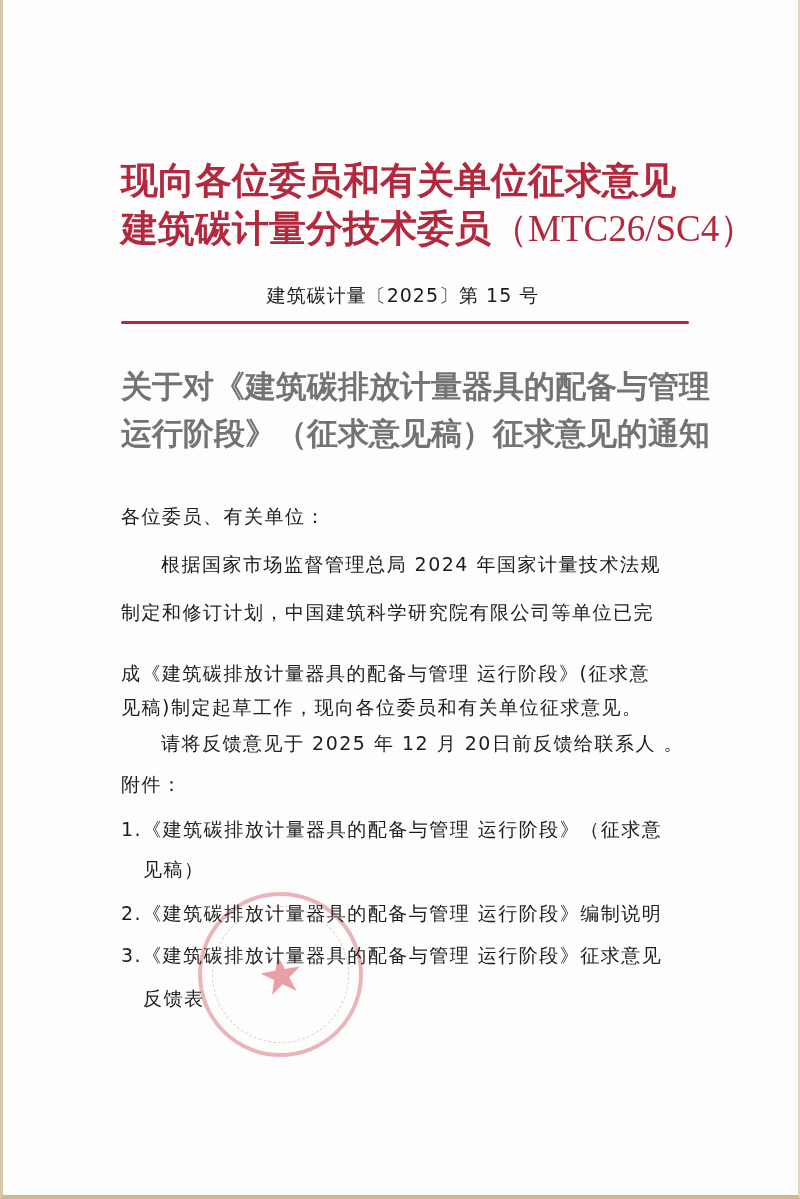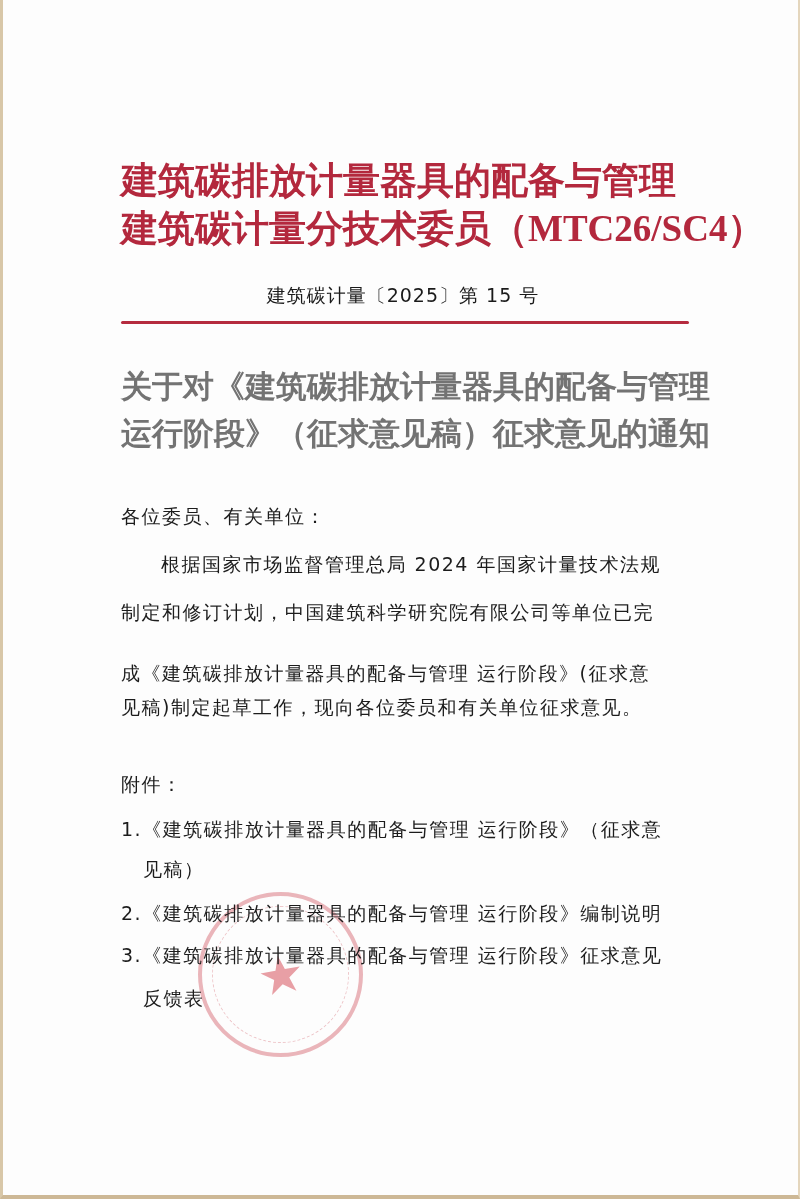--- a/index.html
+++ b/index.html
@@ -31,21 +31,21 @@
       color: #b3283d;
       font-size: 37px;
       letter-spacing: 0px;
       line-height: 44px;
       white-space: nowrap;
     }
     .header-title.l1 { top: 158px; }
     .header-title.l2 { top: 206px; }
     .header-title .latin {
       font-family: "Liberation Serif", "DejaVu Serif", serif;
-      font-weight: bold;
+      font-weight: normal;
     }
     .doc-number {
       position: absolute;
       top: 283px;
       left: 0;
       width: 800px;
       text-align: center;
       font-size: 19px;
       letter-spacing: 1px;
       color: #1a1a1a;
@@ -107,38 +107,39 @@
       font-size: 52px;
       color: rgba(215, 85, 95, 0.7);
       line-height: 1;
     }
   </style>
 </head>
 <body>
 
 <div class="page">
 
-  <div class="header-title l1">建筑碳排放计量器具的配备与管理</div>
+  <div class="header-title l1">现向各位委员和有关单位征求意见</div>
   <div class="header-title l2">
     <span>建筑碳计量分技术委员</span><span class="latin">（MTC26/SC4）</span>
   </div>
 
   <div class="doc-number">建筑碳计量〔2025〕第 15 号</div>
   <div class="red-rule"></div>
 
   <div class="notice-title l1">关于对《建筑碳排放计量器具的配备与管理</div>
   <div class="notice-title l2">运行阶段》（征求意见稿）征求意见的通知</div>
 
   <div class="body-line" style="top:503px;">各位委员、有关单位：</div>
 
   <div class="body-line indent" style="top:551px;">根据国家市场监督管理总局 2024 年国家计量技术法规</div>
   <div class="body-line" style="top:599px;">制定和修订计划，中国建筑科学研究院有限公司等单位已完</div>
   <div class="body-line" style="top:643px;margin-top:17px;">成《建筑碳排放计量器具的配备与管理 运行阶段》(征求意</div>
   <div class="body-line" style="top:694px;">见稿)制定起草工作，现向各位委员和有关单位征求意见。</div>
 
+  <div class="body-line indent" style="top:730px;">请将反馈意见于 2025 年 12 月 20日前反馈给联系人 。</div>
 
   <div class="body-line" style="top:771px;">附件：</div>
 
   <div class="stamp">
     <div class="inner-ring"></div>
     <span class="star">★</span>
   </div>
 
   <div class="body-line" style="top:816px;">1.《建筑碳排放计量器具的配备与管理 运行阶段》（征求意</div>
   <div class="body-line indent2" style="top:856px;">见稿）</div>

